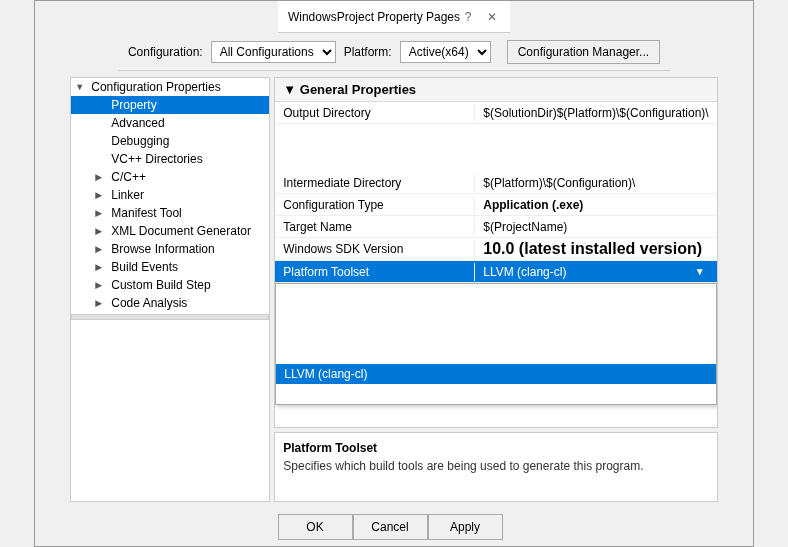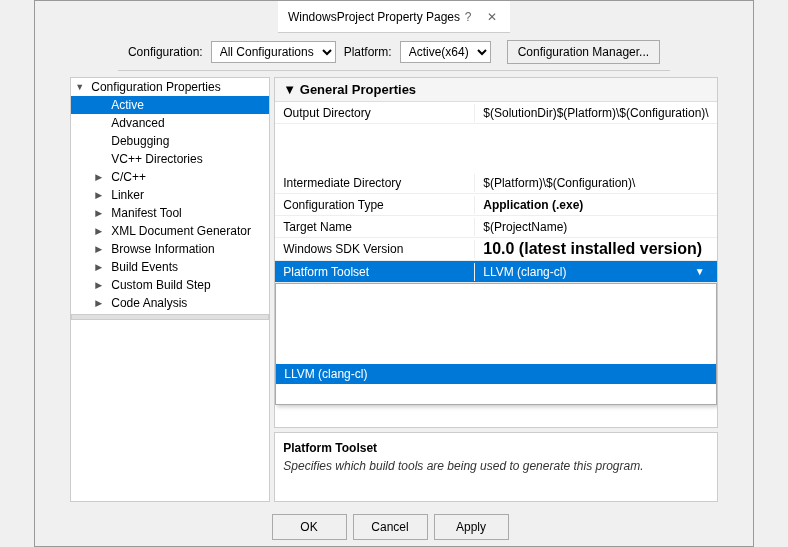--- a/index.html
+++ b/index.html
@@ -202,26 +202,25 @@
       min-height: 70px;
     }
     .info-title {
       font-weight: bold;
       font-size: 12px;
       margin-bottom: 4px;
     }
     .info-desc {
       font-size: 12px;
       color: #333;
-      font-style: italic;
     }
     .bottom-buttons {
       display: flex;
       justify-content: flex-end;
-      gap: 6px;
+      gap: 0;
       padding: 6px 8px 6px 0;
     }
     .bottom-btn {
       width: 75px;
       height: 26px;
       font-size: 12px;
       background: #f0f0f0;
       border: 1px solid #aaa;
       cursor: pointer;
     }
@@ -265,21 +264,21 @@
 
     <div class="left-panel">
       <div id="tree-container">
           <div class="tree-item">
             <span class="tree-arrow">▼</span>
             <span>Configuration Properties</span>
           </div>
           <div class="tree-item selected">
             <span class="tree-indent"></span>
             <span class="tree-arrow"></span>
-            <span>Active</span>
+            <span>Property</span>
           </div>
           <div class="tree-item">
             <span class="tree-indent"></span>
             <span class="tree-arrow"></span>
             <span>Advanced</span>
           </div>
           <div class="tree-item">
             <span class="tree-indent"></span>
             <span class="tree-arrow"></span>
             <span>Debugging</span>

